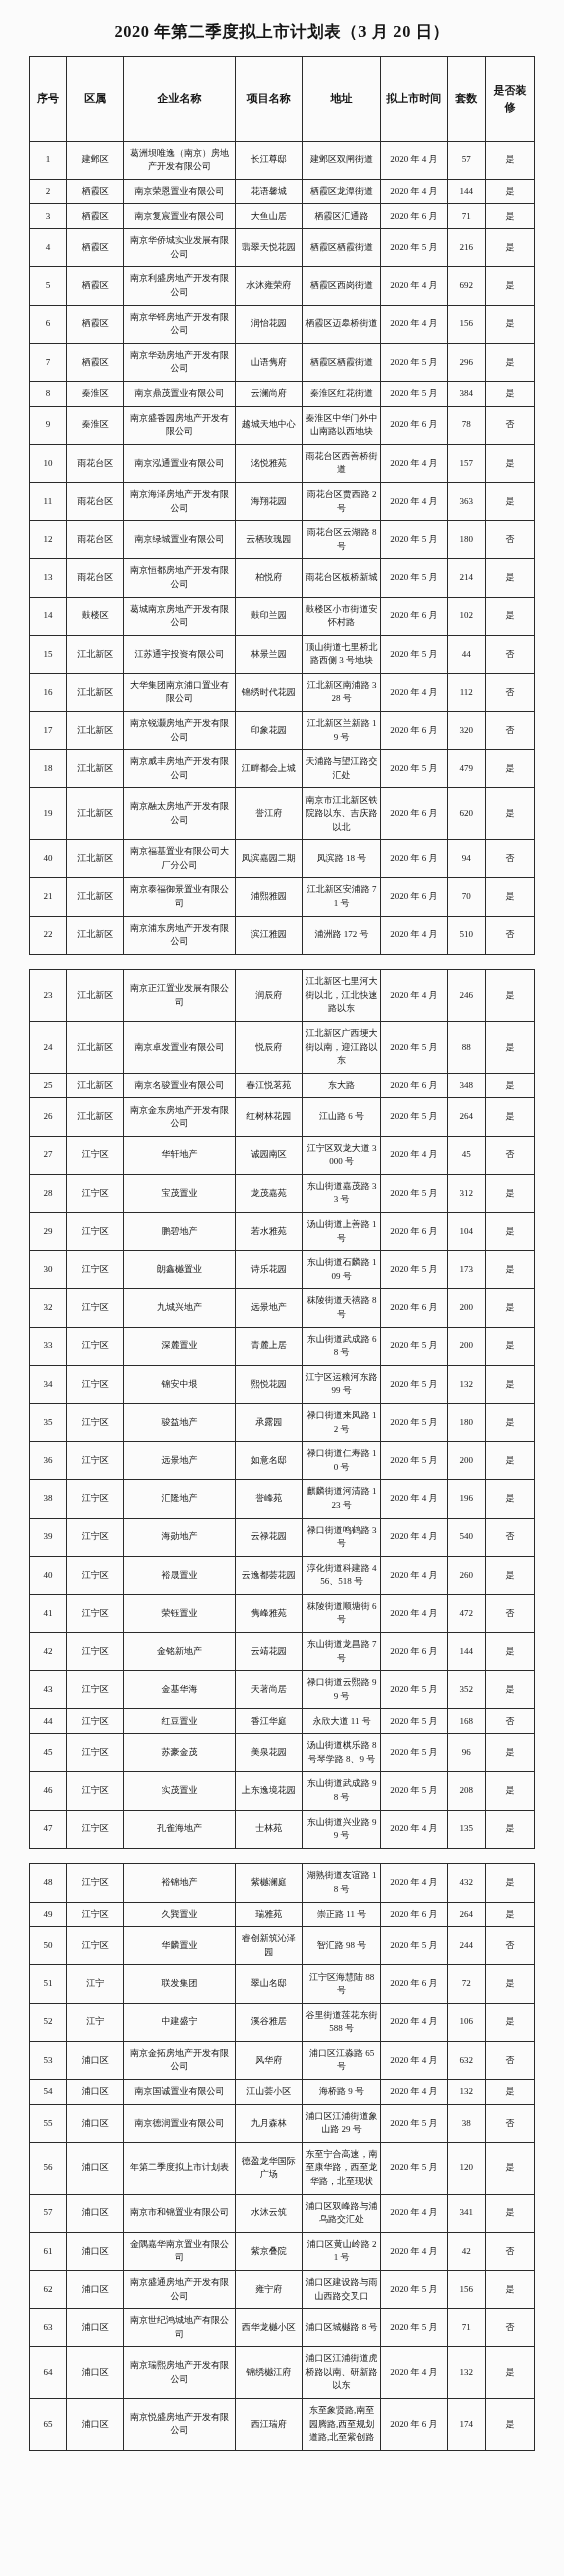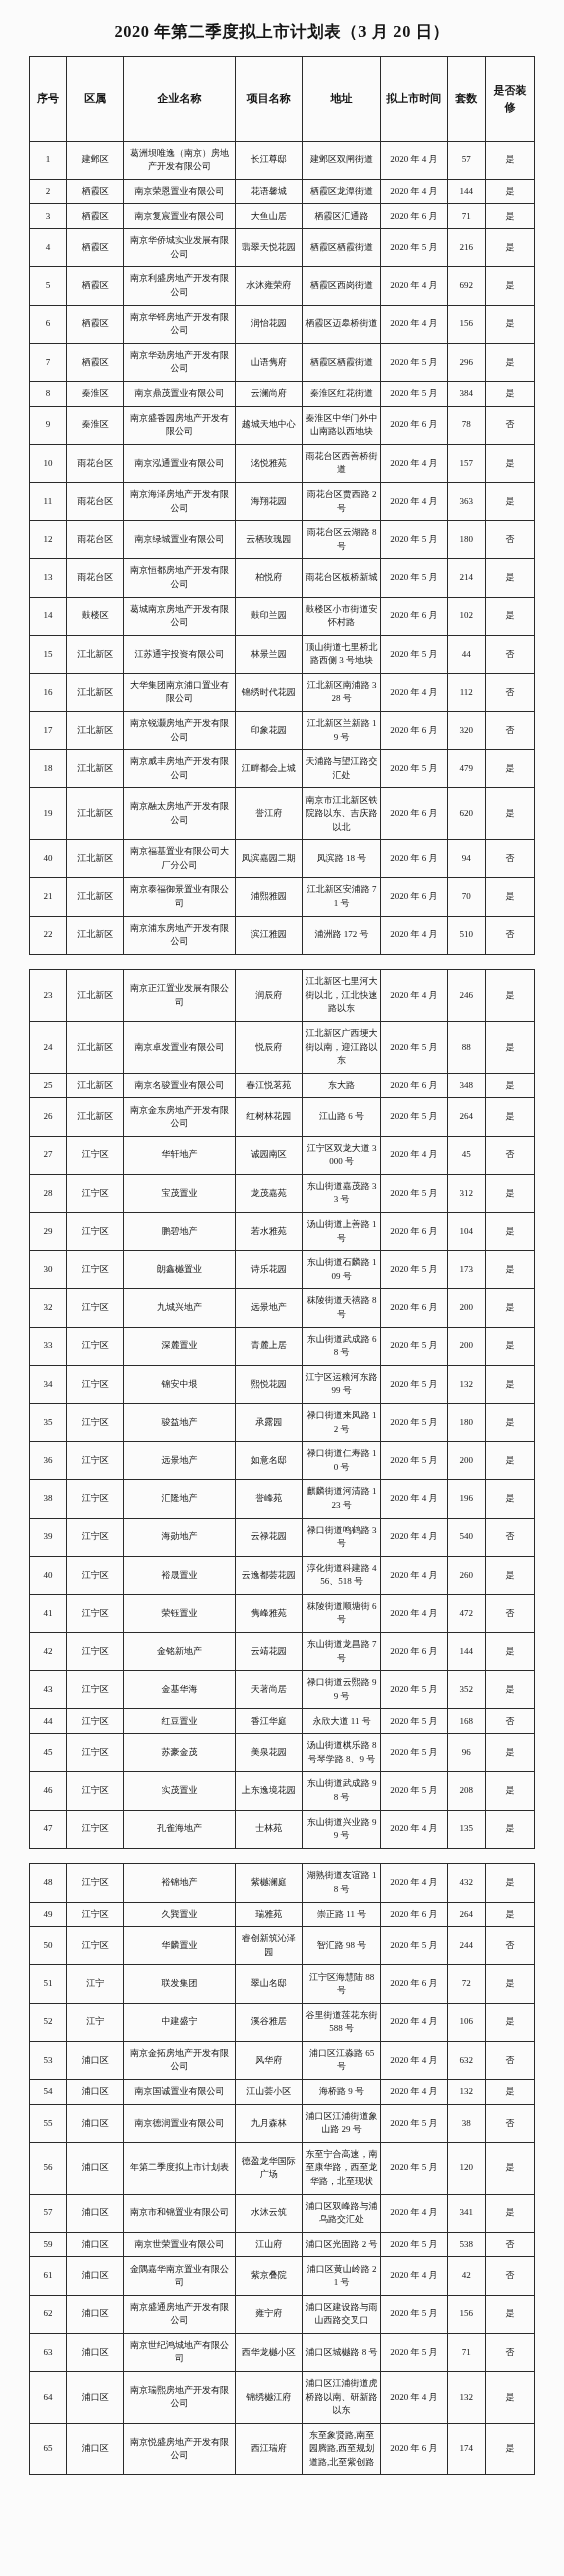--- a/index.html
+++ b/index.html
@@ -626,30 +626,20 @@
     <td>57</td>
     <td>浦口区</td>
     <td>南京市和锦置业有限公司</td>
     <td>水沐云筑</td>
     <td>浦口区双峰路与浦乌路交汇处</td>
     <td>2020 年 4 月</td>
     <td>341</td>
     <td>是</td>
   </tr>
       <tr>
-    <td>59</td>
-    <td>浦口区</td>
-    <td>南京世荣置业有限公司</td>
-    <td>江山府</td>
-    <td>浦口区光固路 2 号</td>
-    <td>2020 年 5 月</td>
-    <td>538</td>
-    <td>否</td>
-  </tr>
-      <tr>
     <td>61</td>
     <td>浦口区</td>
     <td>金隅嘉华南京置业有限公司</td>
     <td>紫京叠院</td>
     <td>浦口区黄山岭路 21 号</td>
     <td>2020 年 4 月</td>
     <td>42</td>
     <td>否</td>
   </tr>
       <tr>

